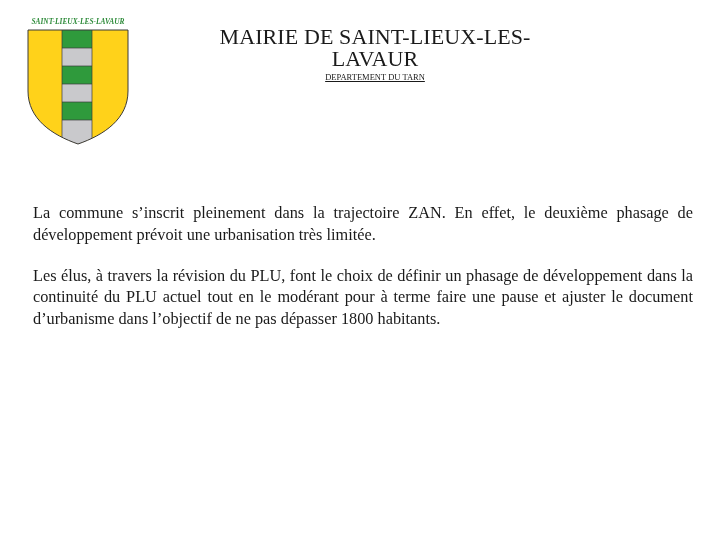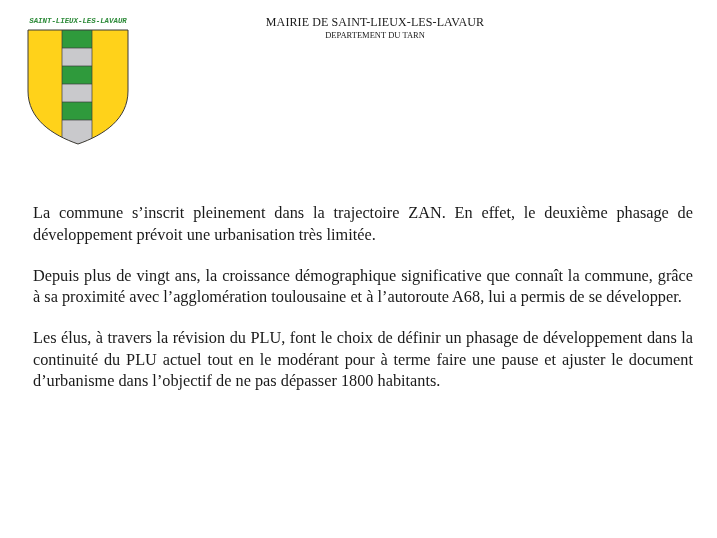--- a/index.html
+++ b/index.html
@@ -1,23 +1,23 @@
 <!DOCTYPE html>
 <html><head>
 <meta charset="utf-8">
 <style>
   html, body { margin: 0; padding: 0; background: #ffffff; }
   body { width: 717px; height: 538px; position: relative; overflow: hidden; font-family: "Liberation Serif", serif; color: #1a1a1a; }
   .crest { position: absolute; left: 26px; top: 17px; width: 104px; height: 128px; }
-  .crest-label { position: absolute; left: 0; top: 0; width: 104px; text-align: center; font-family: Liberation Mono, monospace; font-style: italic; font-weight: bold; font-size: 7.4px; letter-spacing: 0px; color: #2e8b3a; white-space: nowrap; }
+  .crest-label { position: absolute; left: 0; top: 0; width: 104px; text-align: center; font-family: Liberation Serif, serif; font-style: italic; font-weight: bold; font-size: 7.4px; letter-spacing: 0px; color: #2e8b3a; white-space: nowrap; }
   .crest svg { position: absolute; left: 0; top: 12px; }
   .header { position: absolute; left: 200px; top: 13px; width: 350px; text-align: center; line-height: 1; }
   .h-line1 { font-size: 12.5px; display: block; margin-top: 0px; }
-  .h-line2 { font-size: 12px; display: block; margin-top: 3px; letter-spacing: 0.1px; }
-  .h-line3 { font-size: 8.5px; display: block; margin-top: 3px; }
+  .h-line2 { font-size: 22px; display: block; margin-top: 13px; letter-spacing: 0.1px; }
+  .h-line3 { font-size: 8.5px; display: block; margin-top: 3px; text-decoration: underline; }
   .body { position: absolute; left: 33px; top: 190px; width: 660px; margin-top: 12px; }
   .para { font-size: 16.3px; line-height: 21.5px; margin: 0 0 19.5px 0; text-align: justify; text-align-last: left; }
 </style>
 </head>
 <body>
 
 <div class="crest">
   <div class="crest-label">SAINT-LIEUX-LES-LAVAUR</div>
   <svg width="104" height="116" viewBox="0 0 104 116">
     <defs>
@@ -47,15 +47,14 @@
   </svg>
 </div>
 
 <div class="header">
   <span class="h-line2">MAIRIE DE SAINT-LIEUX-LES-LAVAUR</span>
   <span class="h-line3">DEPARTEMENT DU TARN</span>
 </div>
 
 <div class="body">
   <p class="para">La commune s’inscrit pleinement dans la trajectoire ZAN. En effet, le deuxième phasage de développement prévoit une urbanisation très limitée.</p>
-  <p class="para">Depuis plus de vingt ans, la croissance démographique significative que connaît la commune, grâce à sa proximité avec l’agglomération toulousaine et à l’autoroute A68, lui a permis de se développer.</p>
   <p class="para">Les élus, à travers la révision du PLU, font le choix de définir un phasage de développement dans la continuité du PLU actuel tout en le modérant pour à terme faire une pause et ajuster le document d’urbanisme dans l’objectif de ne pas dépasser 1800 habitants.</p>
 </div>
 
 </body></html>

